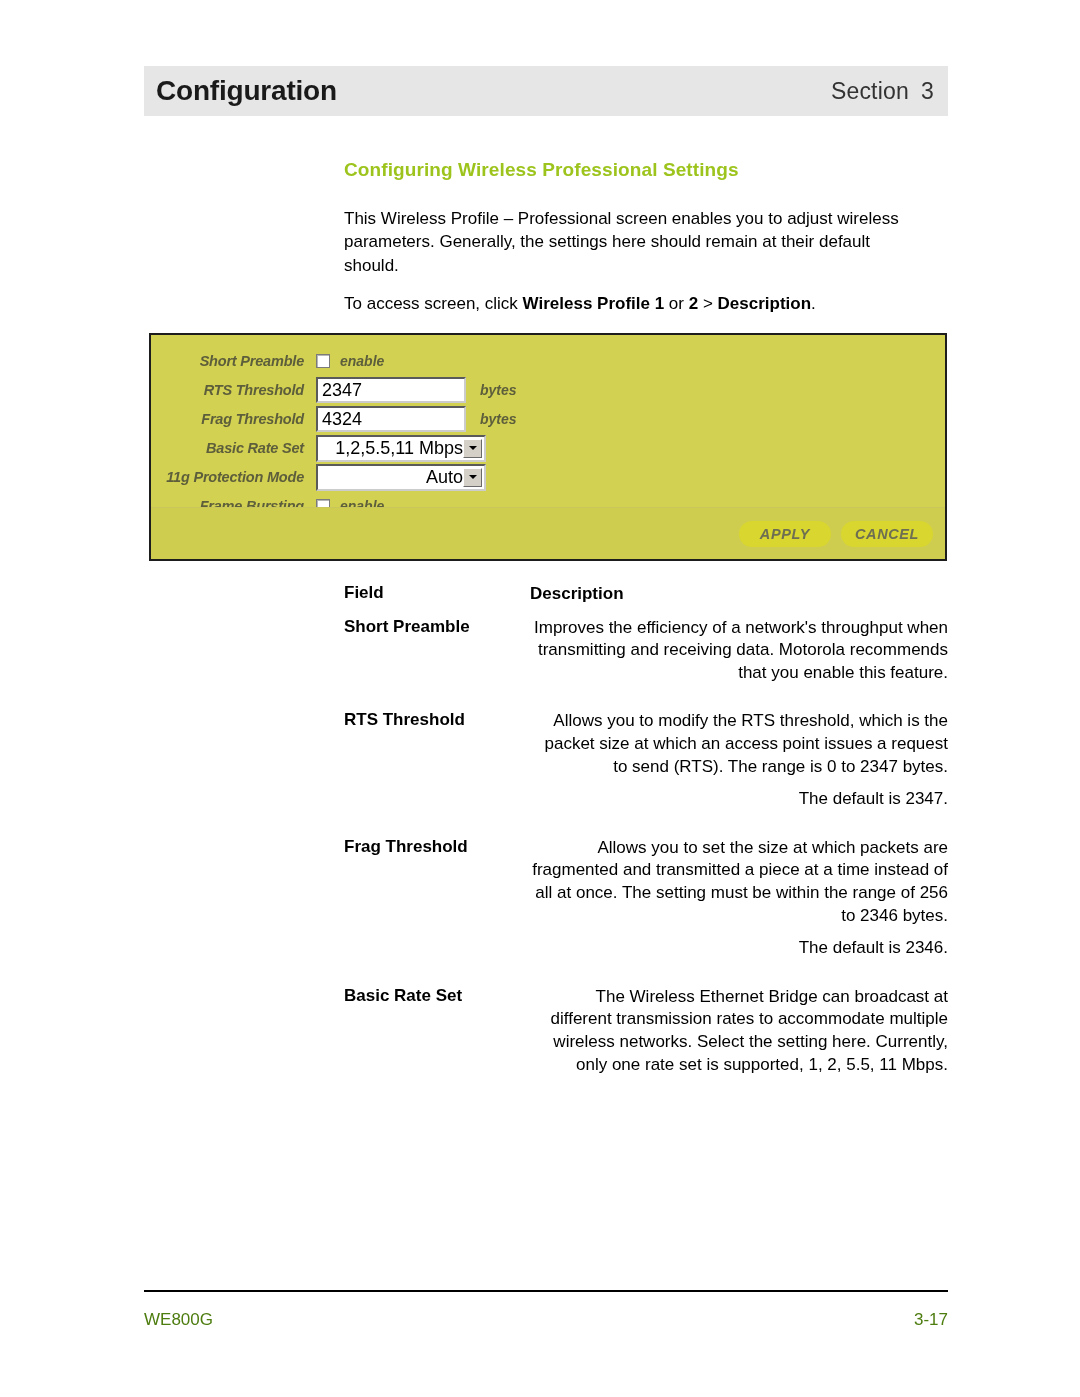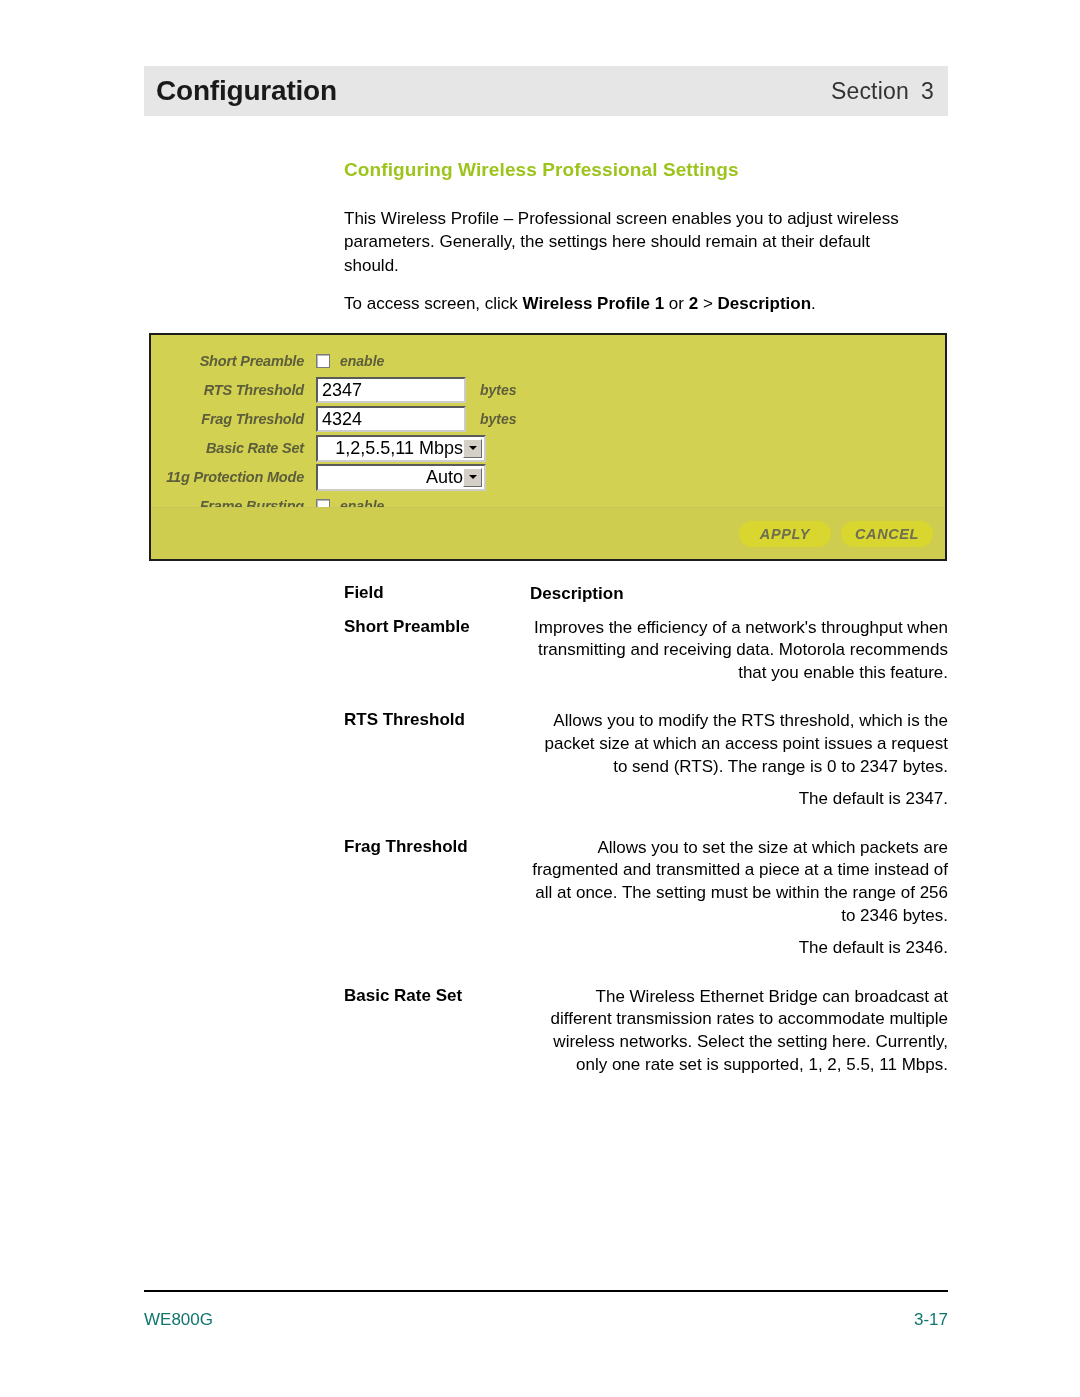--- a/index.html
+++ b/index.html
@@ -278,21 +278,21 @@
   }
   .footer {
     position: absolute;
     left: 144px;
     top: 1310px;
     width: 804px;
     display: flex;
     justify-content: space-between;
     align-items: center;
     font-size: 17px;
-    color: #0f766e;
+    color: #4d7c0f;
   }
 </style>
 </head>
 <body>
 
 <div class="page-header">
   <span class="hdr-title">Configuration</span>
   <span class="hdr-section">
     <span>Section</span><span class="sec-num">3</span>
   </span>

